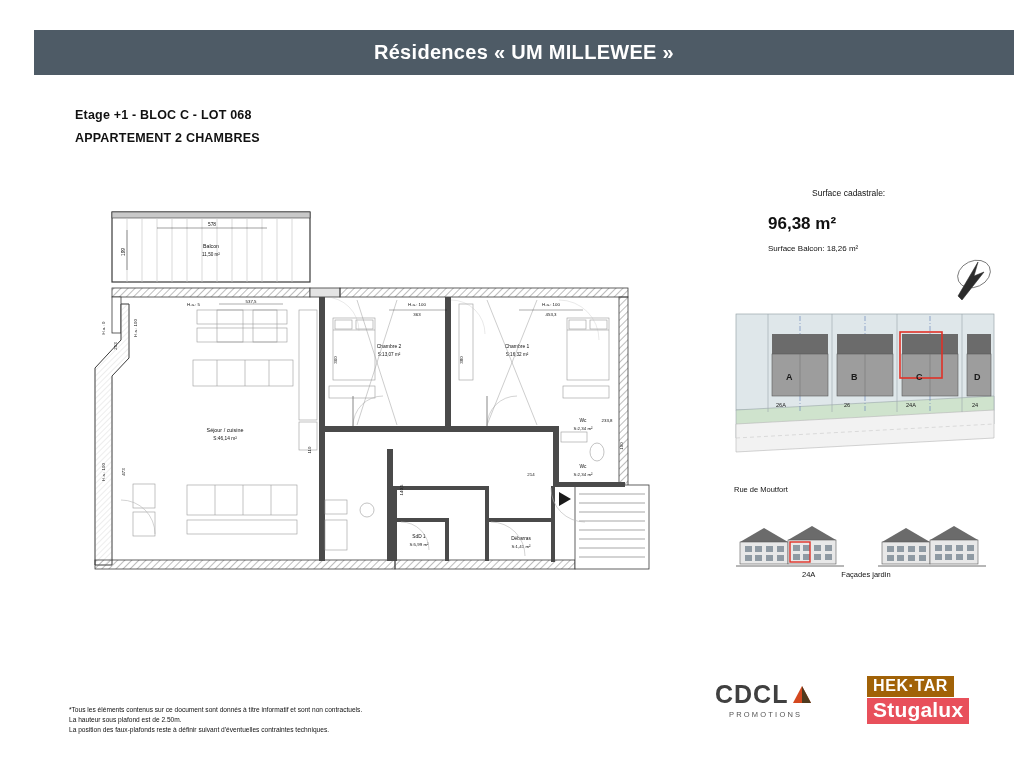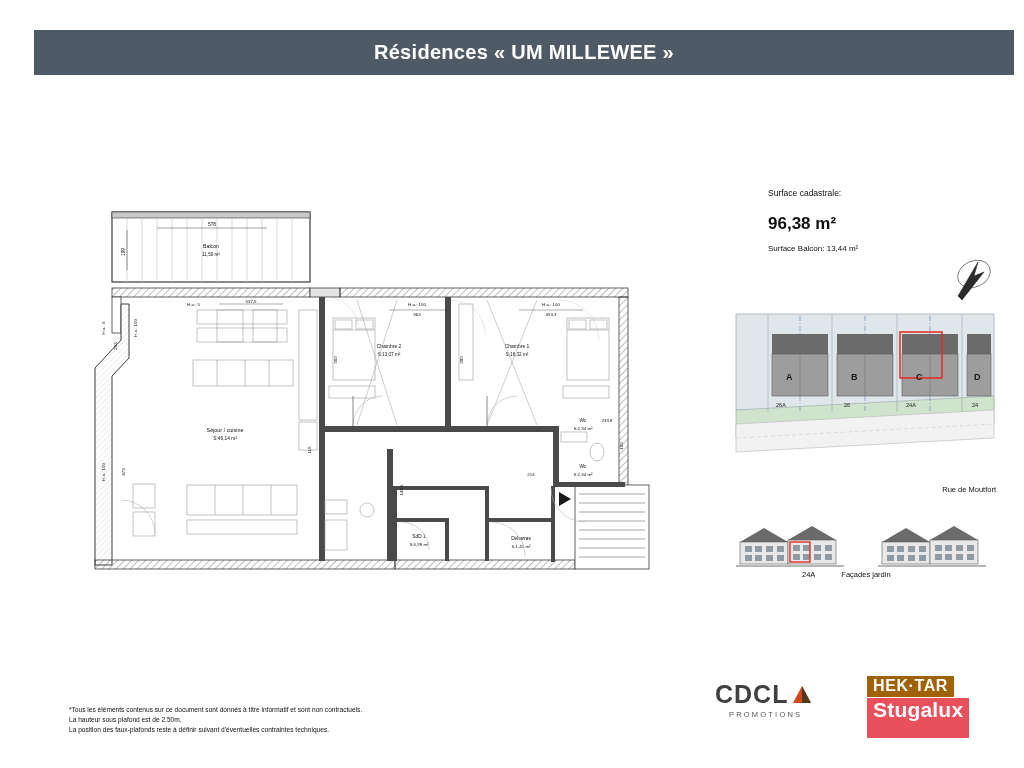--- a/index.html
+++ b/index.html
@@ -54,20 +54,21 @@
   }
   
   .surfaces {
     position: absolute;
     left: 756px; top: 188px;
     width: 230px;
   }
   .surf-label {
     font-size: 8.5px;
     color: #111;
+    margin-left: 44px;
   }
   .surf-value {
     font-size: 17px;
     font-weight: bold;
     margin-top: 16px;
     margin-bottom: 10px;
   }
   .surf-balcon {
     font-size: 8px;
   }
@@ -104,21 +105,21 @@
   
   .siteplan {
     position: absolute;
     left: 722px; top: 312px;
     width: 262px; height: 145px;
   }
   .siteplan-caption {
     position: absolute;
     left: 722px; top: 485px;
     width: 262px;
-    text-align: right;
+    text-align: left;
     font-size: 7.5px;
   }
   .compass {
     position: absolute;
     left: 932px; top: 252px;
     width: 56px; height: 56px;
   }
   
   .facade {
     position: absolute;
@@ -169,39 +170,43 @@
     letter-spacing: 0.6px;
     padding: 1px 6px 2px 6px;
     display: inline-block;
   }
   .hektar-bottom {
     color: #ffffff;
     background: #e8505b;
     font-weight: bold;
     font-size: 21px;
     letter-spacing: 0.2px;
-    padding: 0px 6px 16px 6px;
+    padding: 0px 6px 2px 6px;
     display: inline-block;
     margin-top: 1px;
   }
 </style>
 </head>
 <body>
 
 <div class="page">
 
   <div class="header">
     <div class="header-title">Résidences « UM MILLEWEE »</div>
   </div>
 
+  <div class="titleblock">
+    <div class="line1">Etage +1 - BLOC C - LOT 068</div>
+    <div class="line2">APPARTEMENT 2 CHAMBRES</div>
+  </div>
 
   <div class="surfaces">
     <div class="surf-label">Surface cadastrale:</div>
     <div class="surf-value">96,38 m²</div>
-    <div class="surf-balcon">Surface Balcon: 13,44 m²</div>
+    <div class="surf-balcon">Surface Balcon: 18,26 m²</div>
   </div>
 
   <div class="plan">
     <svg width="600" height="400" viewBox="0 0 600 400">
       <defs>
         <pattern id="hatch" width="5" height="5" patternTransform="rotate(45)" patternUnits="userSpaceOnUse">
           <line x1="0" y1="0" x2="0" y2="5" stroke="#5a5a5a" stroke-width="0.8"></line>
         </pattern>
         <pattern id="hatch2" width="4" height="4" patternTransform="rotate(45)" patternUnits="userSpaceOnUse">
           <line x1="0" y1="0" x2="0" y2="4" stroke="#777" stroke-width="0.6"></line>

